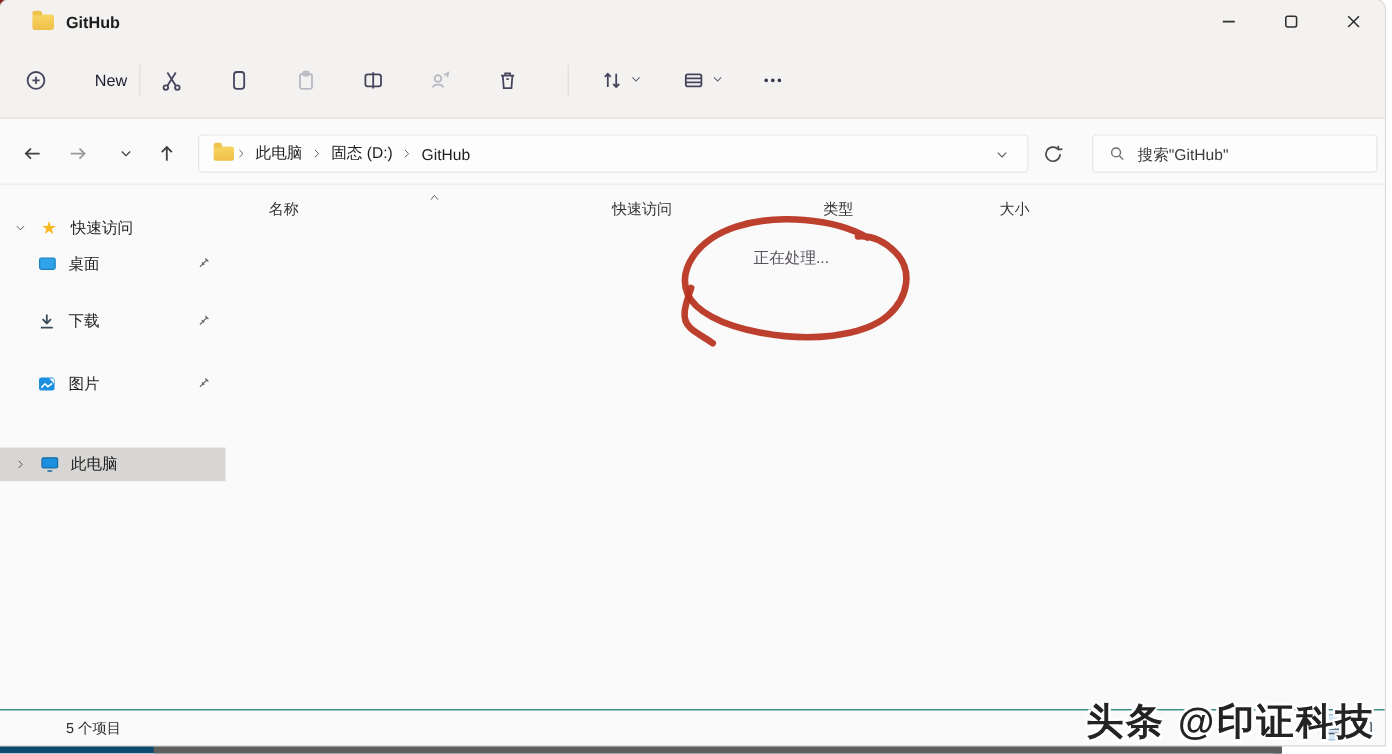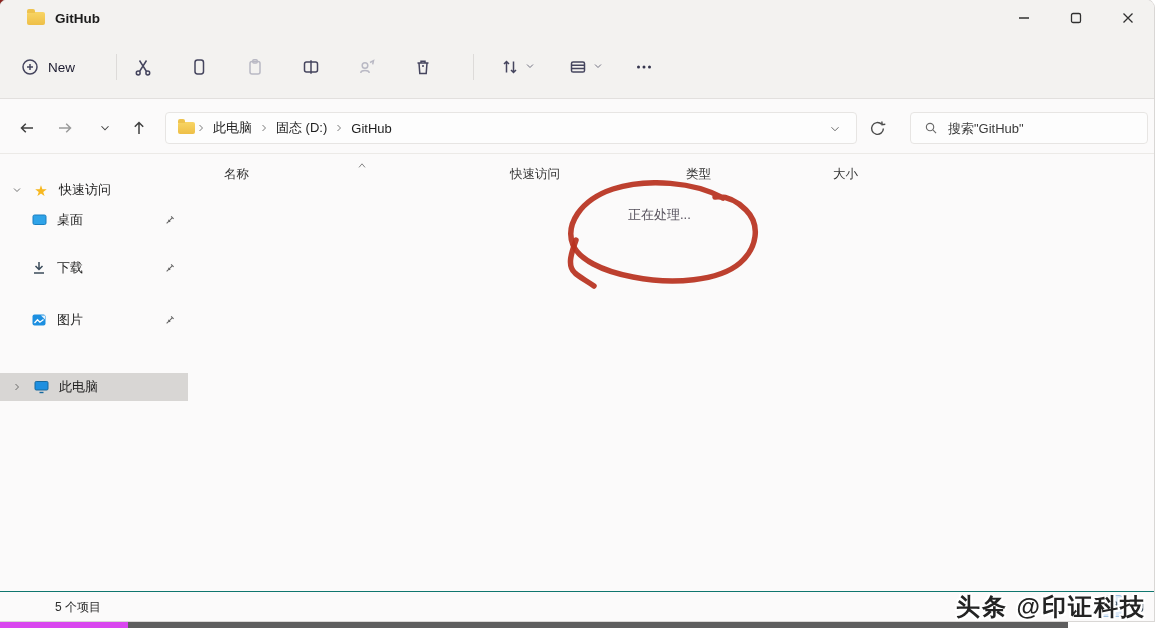--- a/index.html
+++ b/index.html
@@ -1,38 +1,38 @@
 <!DOCTYPE html>
 <html><head>
 <meta charset="utf-8">
 <style>
   * { margin:0; padding:0; box-sizing:border-box; }
   html,body { width:1160px; height:628px; overflow:hidden; font-family:"Liberation Sans","DejaVu Sans",sans-serif; }
-  .stage { position:relative; width:1068px; height:628px; background:#d946ef; }
+  .stage { position:relative; width:1068px; height:628px; background:#0c4a6e; }
   .bg-corner { position:absolute; left:0; top:0; width:14px; height:14px; background:#8c2420; }
   .bg-right-top { position:absolute; right:0; top:0; width:7px; height:375px; background:#efedec; }
   .bg-right-bottom { position:absolute; right:0; top:375px; width:7px; height:253px; background:linear-gradient(#6e3a33,#5a4a46); }
   .bg-bottom { position:absolute; left:128px; right:0; bottom:0; height:7px; background:#5e5e5e; }
 
   .window { position:absolute; left:0; top:0; width:1154px; height:621px; background:#fbfafa;
             border-radius:8px 8px 0 0; box-shadow:0 0 0 1px #d9d7d5; overflow:hidden; }
 
   
   .titlebar { position:absolute; left:0; top:0; right:0; height:36px; background:#f3f2f0; display:flex; align-items:center; }
   .tb-folder { width:18px; height:13px; margin-left:27px; position:relative; background:linear-gradient(#f8d565,#eebf47); border-radius:2px; }
   .tb-folder::before { content:""; position:absolute; left:0; top:-3px; width:8px; height:4px; background:#eec34e; border-radius:2px 2px 0 0; }
   .tb-title { margin-left:10px; font-size:13.5px; font-weight:bold; color:#1c1c1c; }
   .win-controls { position:absolute; right:0; top:0; height:36px; display:flex; }
   .win-btn { width:52px; height:36px; display:flex; align-items:center; justify-content:center; background:transparent; border:none; cursor:pointer; }
   .win-btn svg { stroke:#303030; stroke-width:1.3; fill:none; }
 
   
   .toolbar { position:absolute; left:0; top:36px; right:0; height:63px; background:#f3f2f0;
              border-bottom:1px solid #e2e0de; display:flex; align-items:center; }
-  .tool-btn { height:40px; border:none; background:transparent; display:flex; align-items:center; justify-content:flex-start; border-radius:4px; cursor:pointer; }
+  .tool-btn { height:40px; border:none; background:transparent; display:flex; align-items:center; justify-content:space-between; border-radius:4px; cursor:pointer; }
   .tool-btn svg { stroke:#45455e; stroke-width:1.5; fill:none; }
   .tool-btn.grayed svg { stroke:#b9b9c4; }
   .new-btn { margin-left:20px; width:86px; gap:8px; font-size:13.5px; color:#1b1b2f; }
   .sep { width:1px; height:26px; background:#dddbd9; margin:0 10px; }
   .icon-btn { width:44px; margin:0 6px; }
   .combo { display:flex; align-items:center; gap:4px; margin:0 8px; padding:0 8px; }
   .chev-sm svg { stroke:#5a5a6e; stroke-width:1.4; fill:none; }
   .more-btn { width:44px; margin-left:14px; }
   .more-btn svg { fill:#35354d; stroke:none; }
 
@@ -80,21 +80,21 @@
   .annotation { position:absolute; left:375px; top:26px; width:200px; height:114px; pointer-events:none; }
   .annotation path { stroke:#b8321f; stroke-width:5.5; fill:none; stroke-linecap:round; opacity:.93; }
 
   
   .statusbar { position:absolute; left:0; right:0; top:591px; height:30px; background:#fbfafa; border-top:1px solid #0f766e; }
   .item-count { position:absolute; left:55px; top:7px; font-size:12px; color:#2e2e2e; }
   .view-toggle { position:absolute; top:4px; width:22px; height:20px; border:none; background:transparent; border-radius:3px; cursor:pointer; display:flex; align-items:center; justify-content:center; }
   .view-toggle svg { stroke:#4a5a6a; stroke-width:1.3; fill:none; }
   .view-toggle.active { background:#dbe8f6; box-shadow:0 0 0 1px #9cbede; }
 
-  .watermark { position:absolute; right:8px; bottom:-2px; font-size:24px; font-weight:bold; color:#232323; letter-spacing:2px;
+  .watermark { position:absolute; right:8px; bottom:-2px; font-size:31px; font-weight:bold; color:#232323; letter-spacing:2px;
                text-shadow:-2px -2px 0 #fff, 2px -2px 0 #fff, -2px 2px 0 #fff, 2px 2px 0 #fff, 0 -2px 0 #fff, 0 2px 0 #fff, -2px 0 0 #fff, 2px 0 0 #fff; }
 </style>
 </head>
 <body>
 
 <div class="stage">
   <div class="bg-corner"></div>
   <div class="bg-right-top"></div>
   <div class="bg-right-bottom"></div>
   <div class="bg-bottom"></div>

